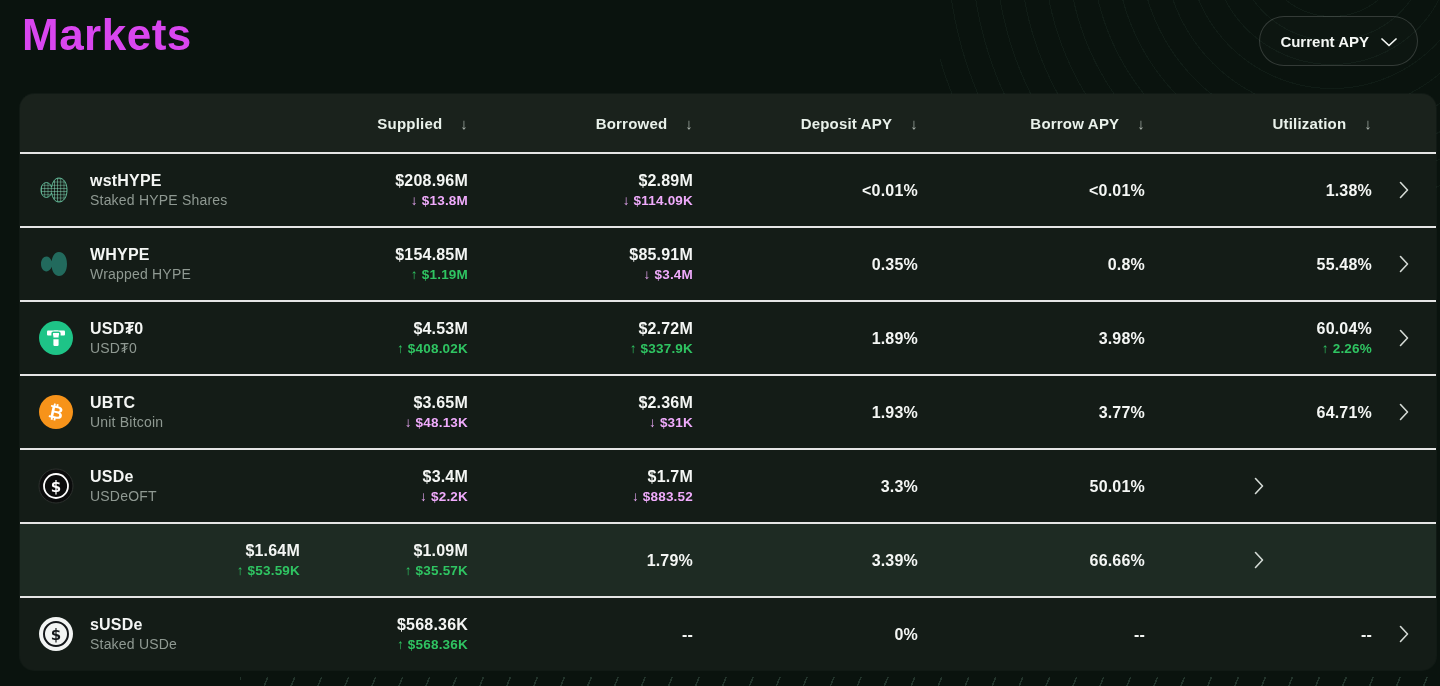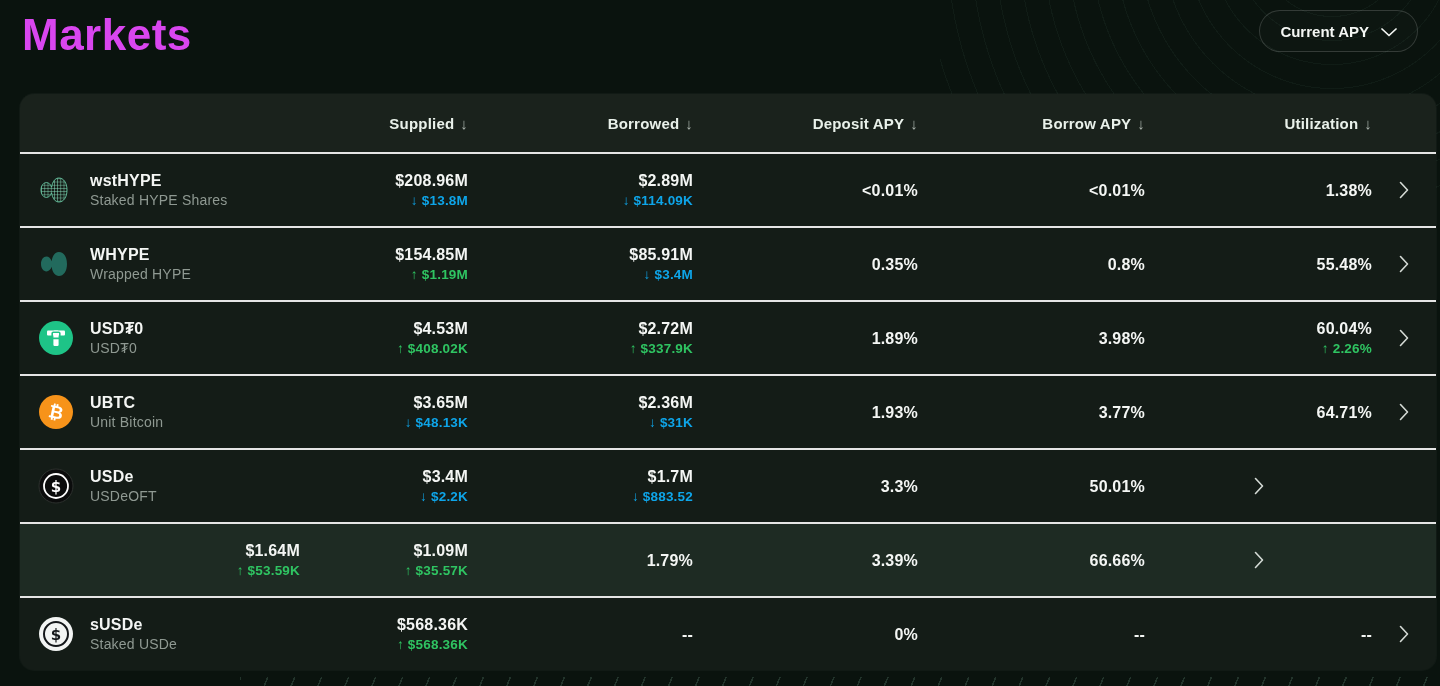--- a/index.html
+++ b/index.html
@@ -21,47 +21,47 @@
   .decor-hatch {
     position:absolute; bottom:0; left:240px; right:0; height:9px;
     background:repeating-linear-gradient(112deg,
       rgba(160,224,194,0.16) 0 1.5px, transparent 1.5px 25px);
     pointer-events:none;
   }
   .topbar { display:flex; justify-content:space-between; align-items:flex-start;
     padding:10px 22px 0 22px; height:94px; position:relative; z-index:2; }
   .page-title { font-size:44px; font-weight:700; letter-spacing:0.5px; color:#d946ef; line-height:50px; }
   .sort-pill {
-    height:42px; padding:0 20px; display:flex; align-items:center; gap:12px;
+    margin-top:6px; height:50px; padding:0 20px; display:flex; align-items:center; gap:12px;
     border:1px solid rgba(255,255,255,0.16); border-radius:999px; background:rgba(255,255,255,0.015);
     color:#f4f7f4; font-size:15px; font-weight:700; cursor:pointer;
   }
   .card {
     position:relative; z-index:1; margin:0 4px 0 20px; border-radius:14px; overflow:hidden;
     background:#151d18; box-shadow:0 0 0 1px rgba(255,255,255,0.03);
   }
   .grid-row {
     display:grid;
     grid-template-columns:280px 168px 225px 225px 227px 227px 64px;
     align-items:center;
   }
   .thead { height:58px; background:#1a221c; }
   .th { text-align:right; font-size:15px; font-weight:700; color:#e9f1ea; letter-spacing:0.2px;
-        display:flex; justify-content:flex-end; align-items:center; gap:6px; cursor:pointer; }
+        display:flex; justify-content:flex-end; align-items:center; gap:18px; cursor:pointer; }
   .th .arrow { color:#aab3ac; font-size:15px; font-weight:400; }
   .row { height:74px; border-top:2px solid #e5e5e5; background:#141c17; cursor:pointer; }
   .row.highlight { background:#1e2b23; }
   .cell-asset { display:flex; align-items:center; gap:16px; padding-left:18px; }
   .coin { width:36px; height:36px; flex:0 0 36px; display:block; }
   .asset-name { font-size:16px; font-weight:700; color:#f4f6f4; line-height:21px; letter-spacing:0.2px; }
   .asset-desc { font-size:14px; color:#8f9992; line-height:19px; letter-spacing:0.2px; }
   .cell-num { display:flex; flex-direction:column; align-items:flex-end; justify-content:center; }
   .val { font-size:16px; font-weight:700; color:#f4f6f4; line-height:21px; letter-spacing:0.2px; }
   .chg { font-size:13.5px; font-weight:700; line-height:19px; letter-spacing:0.2px; }
-  .chg.down { color:#0ea5e9; }
+  .chg.down { color:#f0abfc; }
   .chg.up { color:#2fc462; }
   .cell-chev { display:flex; justify-content:center; align-items:center; }
   .chev-svg { display:block; }
 </style>
 </head>
 <body>
 
 <div class="decor-arcs"></div>
 <div class="decor-hatch"></div>
 

